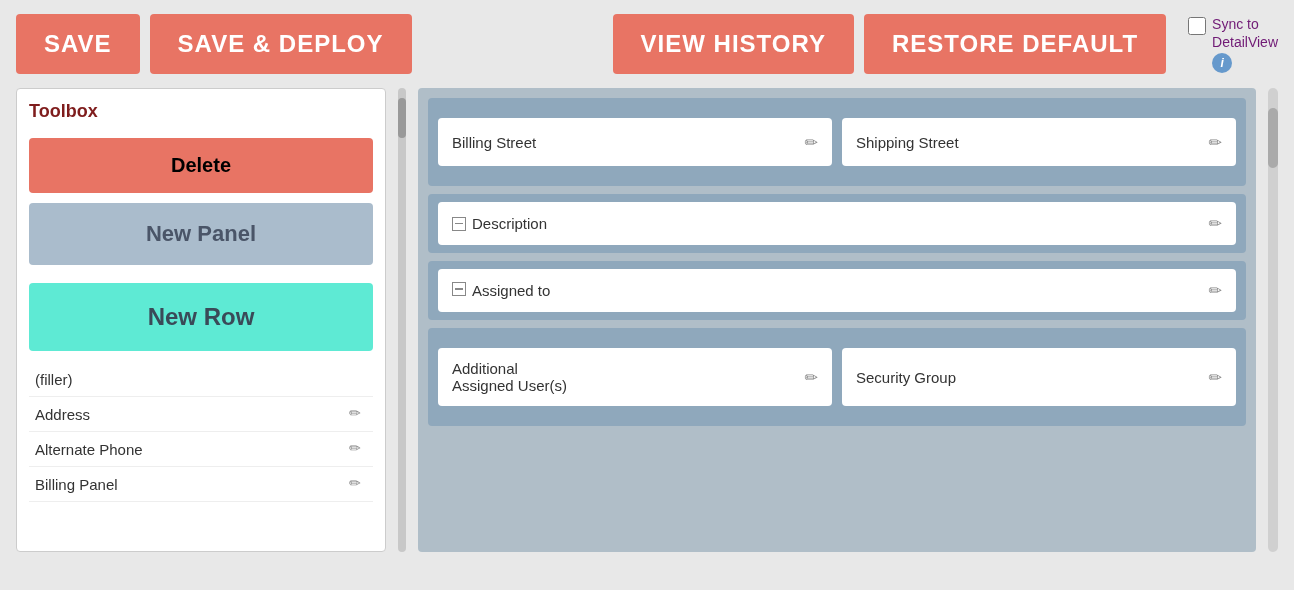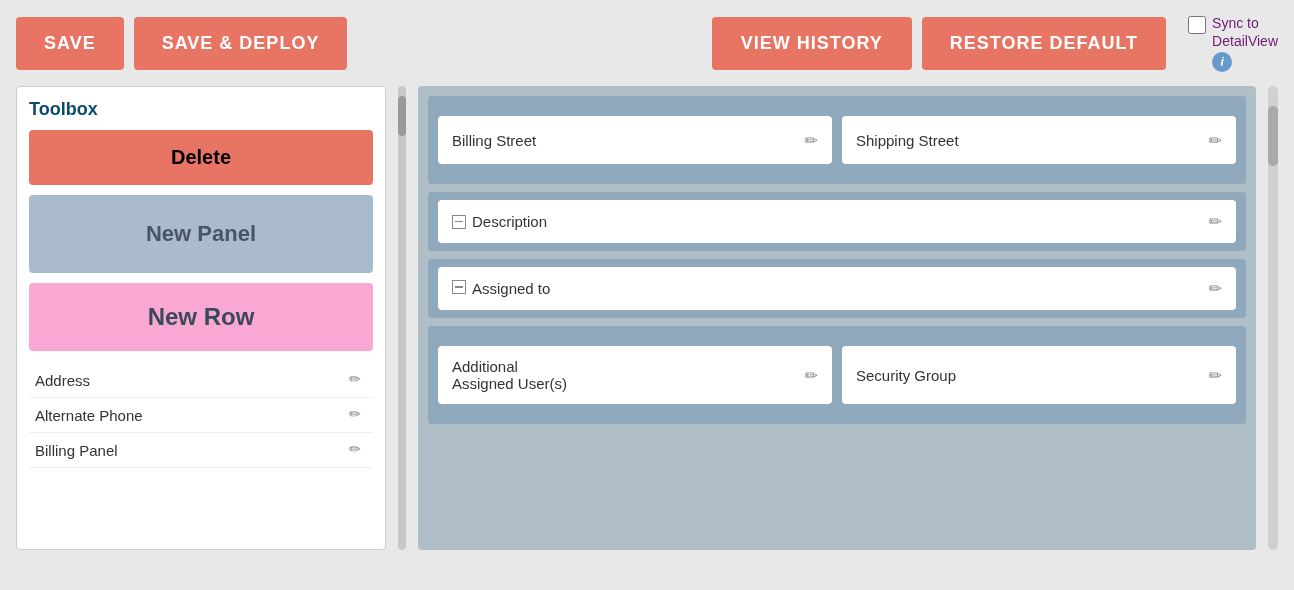--- a/index.html
+++ b/index.html
@@ -17,21 +17,21 @@
       align-items: center;
       padding: 14px 16px;
       background: #e8e8e8;
       gap: 10px;
     }
     .btn-toolbar {
       background: #e87464;
       color: white;
       border: none;
       padding: 16px 28px;
-      font-size: 18px;
+      font-size: 24px;
       font-weight: bold;
       letter-spacing: 1px;
       cursor: pointer;
       border-radius: 4px;
       text-transform: uppercase;
     }
 
     .btn-toolbar.large { min-width: 200px; }
 
     .toolbar-spacer { flex: 1; }
@@ -84,49 +84,49 @@
       border: 1px solid #ccc;
       border-radius: 4px;
       width: 370px;
       padding: 12px;
       overflow-y: auto;
       flex-shrink: 0;
     }
     .toolbox-title {
       font-size: 18px;
       font-weight: bold;
-      color: #0c4a6e;
-      margin-bottom: 10px;
+      color: #7f1d1d;
+      margin-bottom: 16px;
     }
     .btn-delete {
       background: #e87464;
       color: #000000;
       border: none;
       width: 100%;
       padding: 16px;
       font-size: 20px;
       font-weight: bold;
       cursor: pointer;
       border-radius: 4px;
       margin-bottom: 10px;
     }
     .btn-new-panel {
       background: #aabccc;
       color: #4a5568;
       border: none;
       width: 100%;
-      padding: 26px;
+      padding: 18px;
       font-size: 22px;
       font-weight: bold;
       cursor: pointer;
       border-radius: 4px;
-      margin-bottom: 10px;
+      margin-bottom: 18px;
     }
     .btn-new-row {
-      background: #f9a8d4;
+      background: #5eead4;
       color: #3a4a58;
       border: none;
       width: 100%;
       padding: 20px;
       font-size: 24px;
       font-weight: bold;
       cursor: pointer;
       border-radius: 4px;
       margin-bottom: 12px;
     }
@@ -285,20 +285,23 @@
 
 <div class="main-content">
 
   <div class="toolbox">
     <div class="toolbox-title">Toolbox</div>
     <button class="btn-delete">Delete</button>
     <button class="btn-new-panel">New Panel</button>
     <button class="btn-new-row">New Row</button>
 
     <ul class="toolbox-items">
+      <li class="toolbox-item">
+        <span>(filler)</span>
+      </li>
       <li class="toolbox-item">
         <span>Address</span>
         <span class="edit-icon-small">✏</span>
       </li>
       <li class="toolbox-item">
         <span>Alternate Phone</span>
         <span class="edit-icon-small">✏</span>
       </li>
       <li class="toolbox-item">
         <span>Billing Panel</span>

